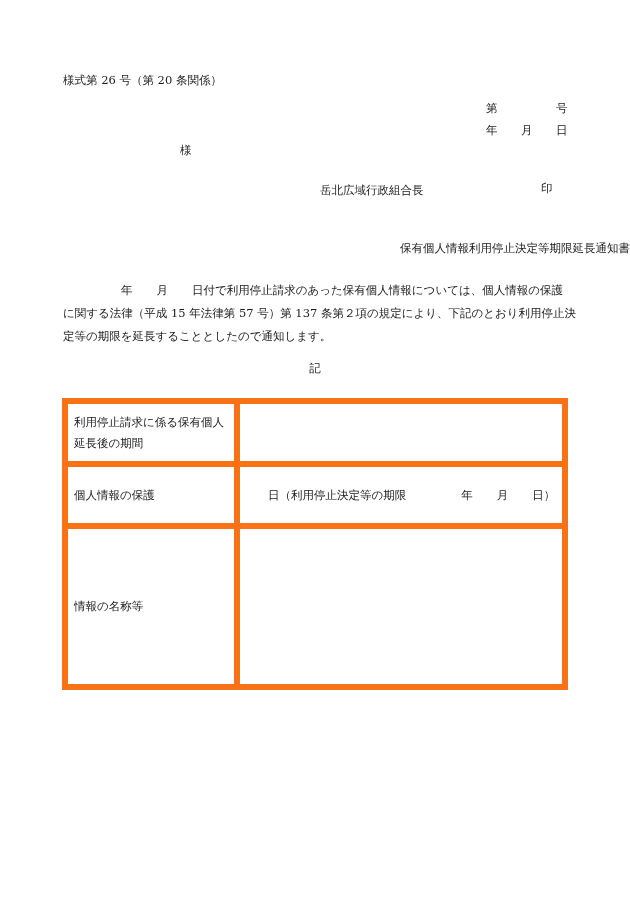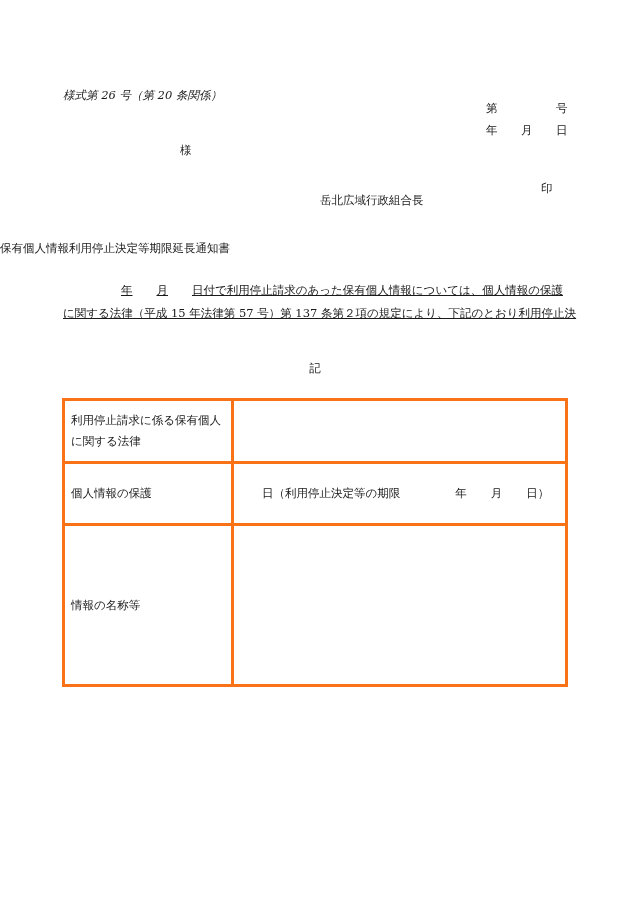--- a/index.html
+++ b/index.html
@@ -10,50 +10,50 @@
   body {
     width: 630px;
     height: 903px;
     position: relative;
     font-family: "DejaVu Serif", "Liberation Serif", serif;
     color: #1a1a1a;
     font-size: 11.5px;
     overflow: hidden;
   }
   .abs { position: absolute; white-space: nowrap; }
-  .form-no { left: 63px; top: 88px; font-style: italic; }
+  .form-no { left: 63px; top: 73px; }
   .ref-no-label { left: 486px; top: 101px; }
   .ref-no-suffix { left: 556px; top: 101px; }
   .date-y { left: 486px; top: 123px; }
   .date-m { left: 521px; top: 123px; }
   .date-d { left: 556px; top: 123px; }
   .recipient-sama { left: 180px; top: 143px; }
-  .issuer { left: 320px; top: 193px; }
+  .issuer { left: 320px; top: 183px; }
   .seal { left: 541px; top: 181px; }
-  .title { left: 0; width: 630px; text-align: left; top: 241px; font-size: 11.5px; }
+  .title { left: 0; width: 630px; text-align: right; top: 241px; font-size: 11.5px; }
 
   .body-text {
     left: 63px; top: 279px; width: 510px; white-space: normal;
-    line-height: 23px; font-size: 11.5px; text-decoration: underline;
+    line-height: 23px; font-size: 11.5px;
   }
   .body-text .line { display: block; white-space: nowrap; }
   .body-text .gap { display: inline-block; }
 
   .ki { left: 0; width: 630px; text-align: center; top: 361px; }
 
   table.form-table {
     position: absolute;
     left: 62px;
     top: 398px;
     width: 506px;
     border-collapse: collapse;
     font-size: 11.5px;
   }
   table.form-table td {
-    border: 3px solid #f97316;
+    border: 6px solid #f97316;
     vertical-align: middle;
     padding: 0 6px;
   }
   td.label { width: 154px; }
   .r1 { height: 63px; }
   .r2 { height: 62px; }
   .r3 { height: 161px; }
   .r1 .label { line-height: 21px; }
   .period-cell { padding-left: 28px !important; white-space: nowrap; }
   .period-cell span { display: inline-block; }
@@ -75,30 +75,31 @@
 <div class="abs issuer">岳北広域行政組合長</div>
 <div class="abs seal">印</div>
 
 <div class="abs title">保有個人情報利用停止決定等期限延長通知書</div>
 
 <div class="abs body-text">
   <span class="line">
     <span class="gap" style="width:58px"></span><span>年</span><span class="gap" style="width:24px"></span><span>月</span><span class="gap" style="width:24px"></span><span>日付で利用停止請求のあった保有個人情報については、個人情報の保護</span>
   </span>
   <span class="line">に関する法律（平成 15 年法律第 57 号）第 137 条第２項の規定により、下記のとおり利用停止決</span>
+  <span class="line">定等の期限を延長することとしたので通知します。</span>
 </div>
 
 <div class="abs ki">記</div>
 
 <table class="form-table">
   <tbody>
       <tr class="r1">
     <td class="label">
       <div>利用停止請求に係る保有個人</div>
-      <div>に関する法律</div>
+      <div>延長後の期間</div>
     </td>
     <td></td>
   </tr>
   <tr class="r2">
     <td class="label">個人情報の保護</td>
     <td class="period-cell">
       <span>日（利用停止決定等の期限</span><span style="width:55px"></span><span>年</span><span style="width:24px"></span><span>月</span><span style="width:24px"></span><span>日）</span>
     </td>
   </tr>
   <tr class="r3">

